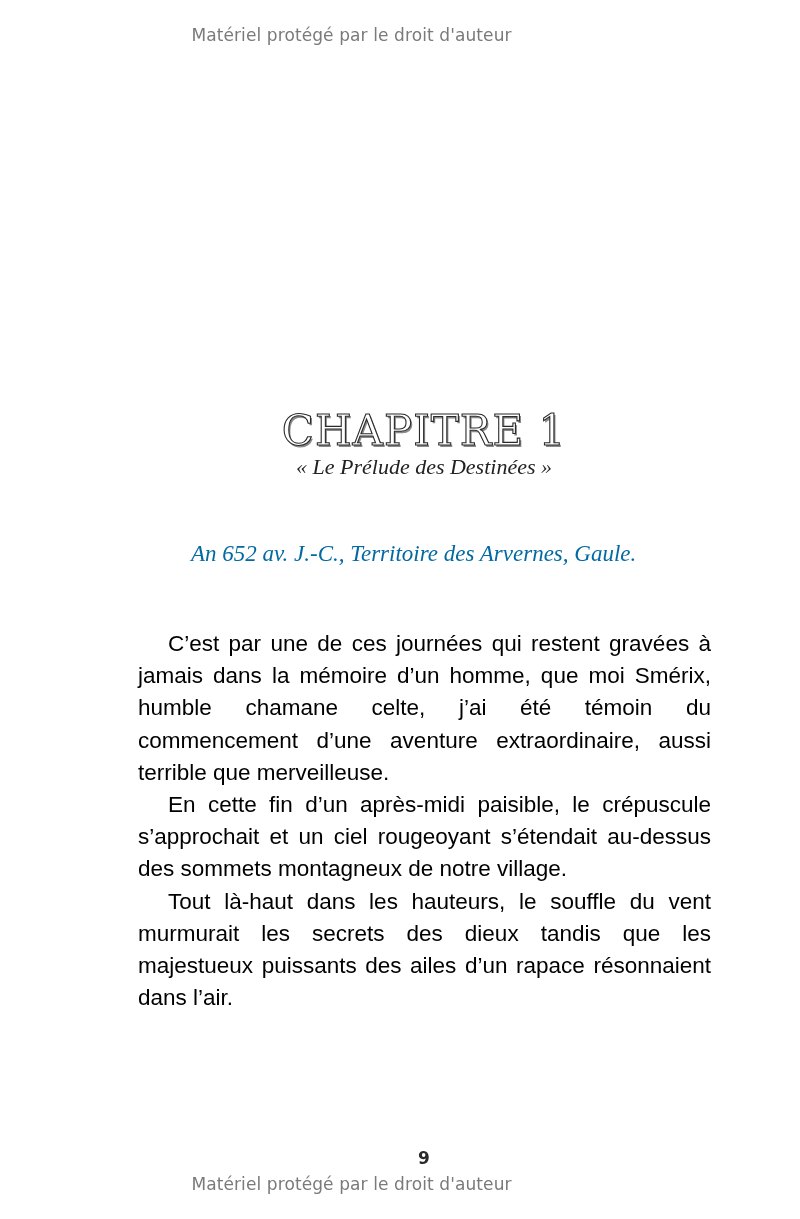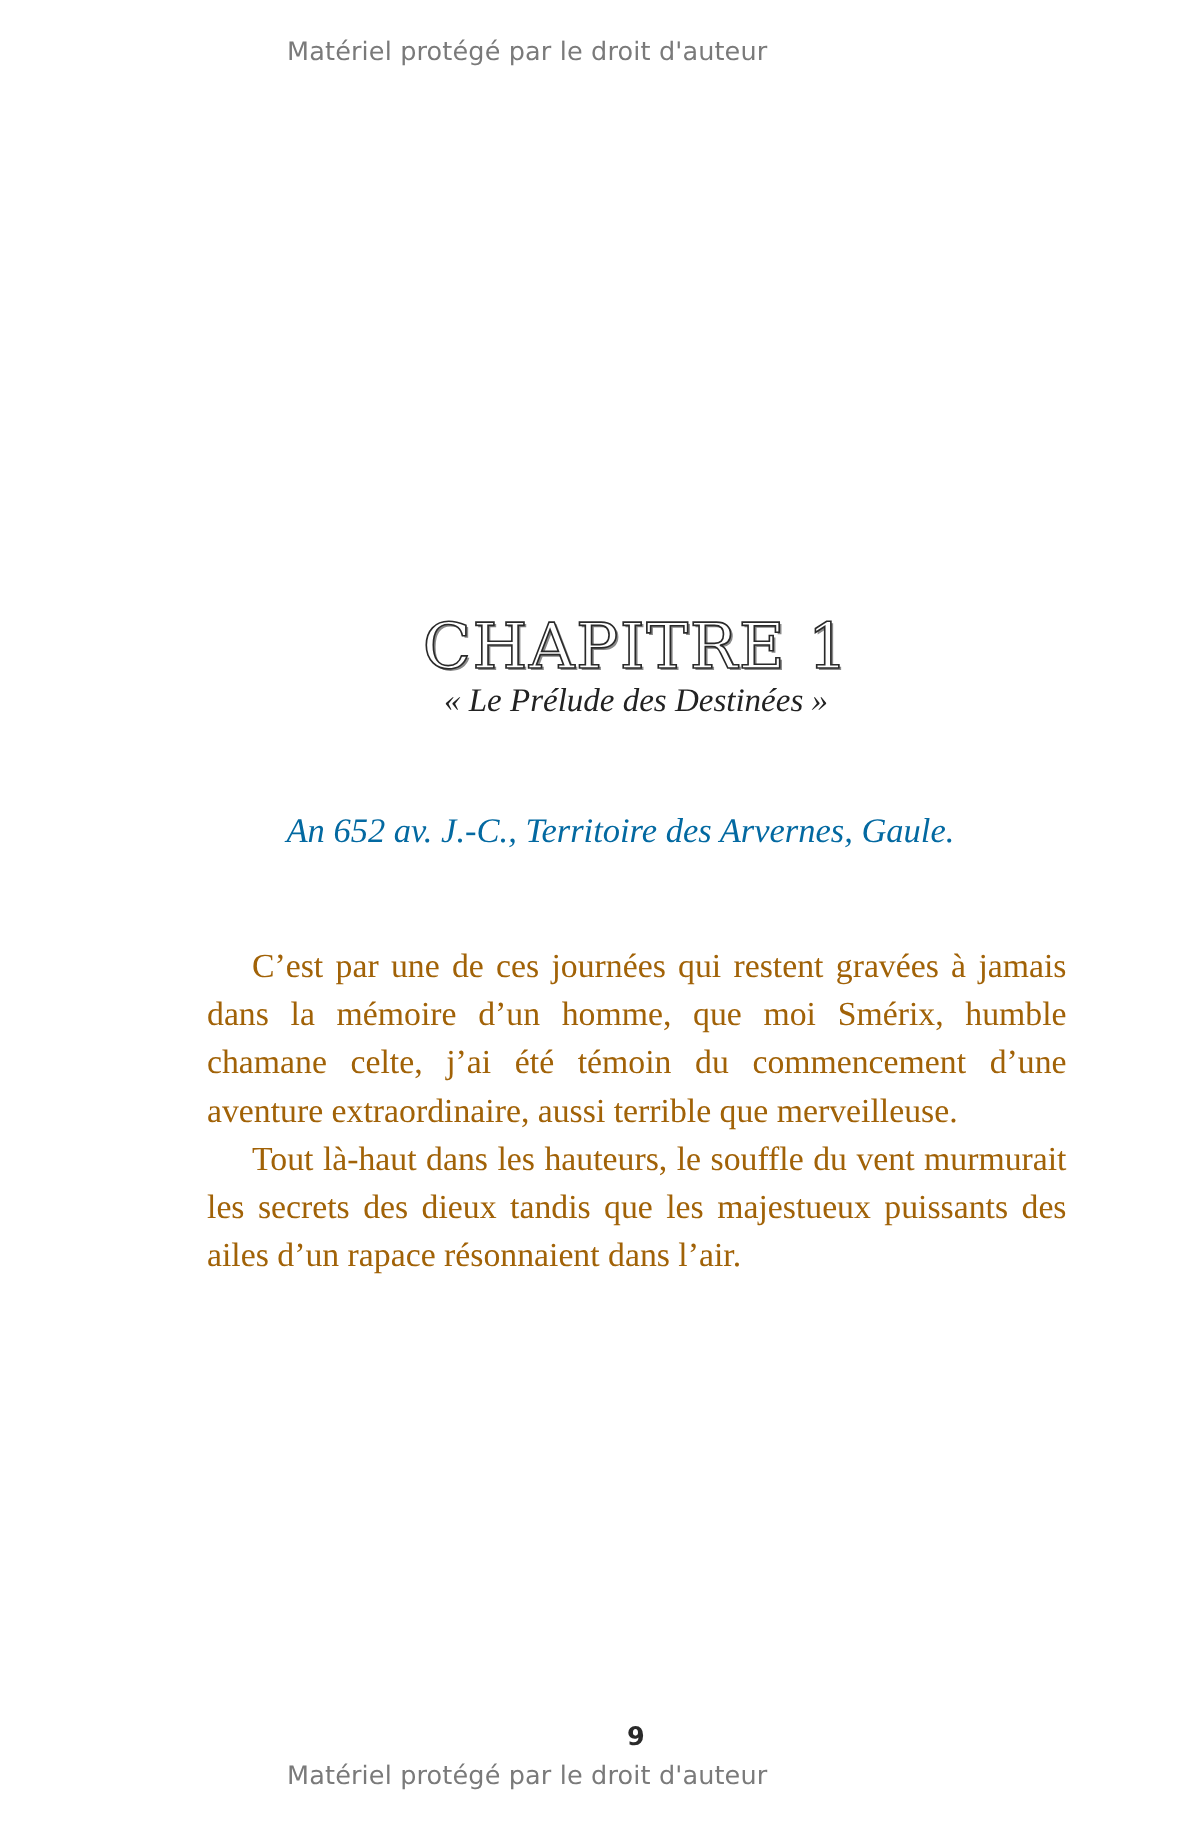--- a/index.html
+++ b/index.html
@@ -59,24 +59,24 @@
       font-style: italic;
       font-size: 23px;
       color: #0369a1;
       margin-left: 24px;
     }
     .body-text {
       position: absolute;
       top: 628px;
       left: 138px;
       width: 573px;
-      font-family: Liberation Serif, serif;
+      font-family: Liberation Sans, sans-serif;
       font-size: 22.5px;
       line-height: 32.2px;
-      color: #a16207;
+      color: #000000;
       text-align: justify;
     }
     .body-text p {
       margin: 0;
       text-indent: 30px;
     }
     .body-text p.last {
       text-align-last: justify;
     }
     .page-number {
@@ -96,18 +96,19 @@
 
 <div class="watermark top">Matériel protégé par le droit d'auteur</div>
 
 <h1 class="chapter-title">CHAPITRE 1</h1>
 <div class="chapter-subtitle">« Le Prélude des Destinées »</div>
 
 <div class="dateline">An 652 av. J.-C., Territoire des Arvernes, Gaule.</div>
 
 <div class="body-text">
   <p>C’est par une de ces journées qui restent gravées à jamais dans la mémoire d’un homme, que moi Smérix, humble chamane celte, j’ai été témoin du commencement d’une aventure extraordinaire, aussi terrible que merveilleuse.</p>
+  <p>En cette fin d’un après-midi paisible, le crépuscule s’approchait et un ciel rougeoyant s’étendait au-dessus des sommets montagneux de notre village.</p>
   <p>Tout là-haut dans les hauteurs, le souffle du vent murmurait les secrets des dieux tandis que les majestueux puissants des ailes d’un rapace résonnaient dans l’air.</p>
 </div>
 
 <div class="page-number">9</div>
 
 <div class="watermark bottom">Matériel protégé par le droit d'auteur</div>
 
 </body></html>

